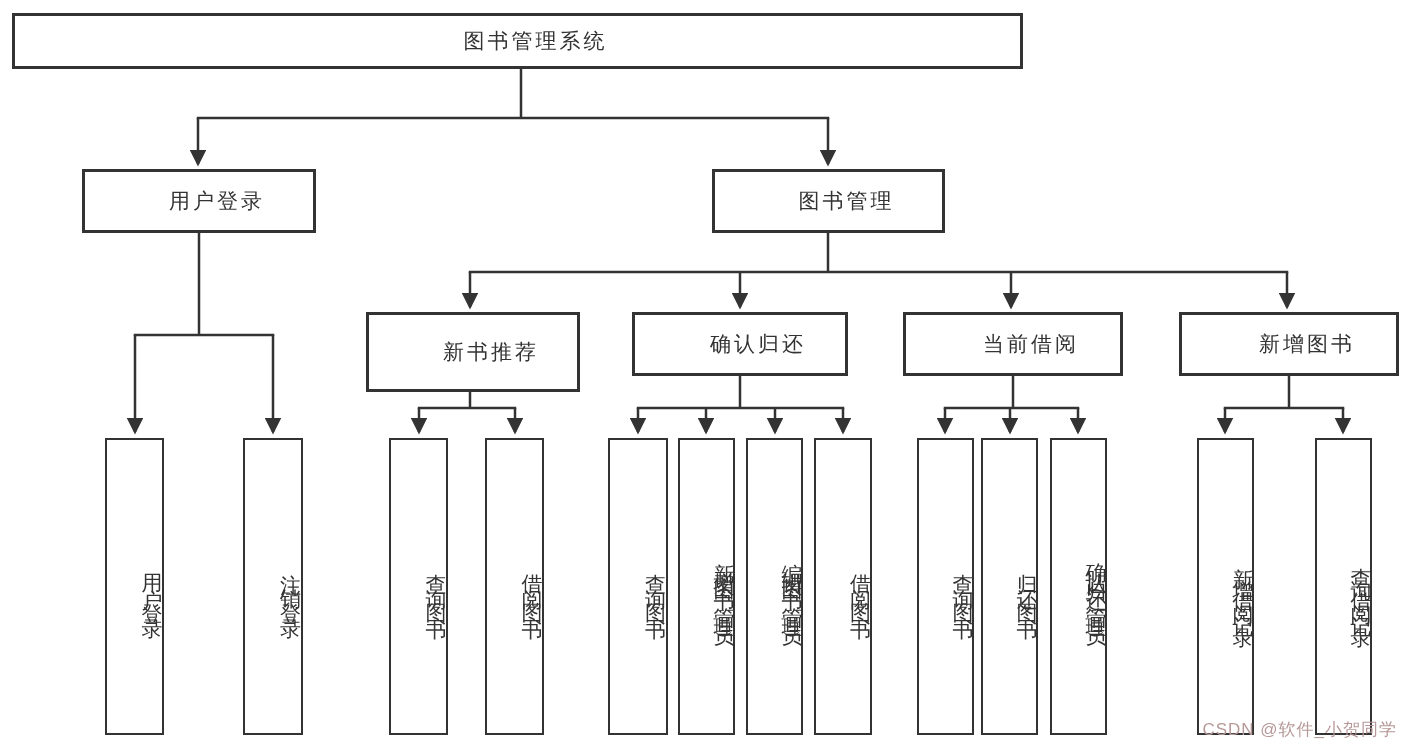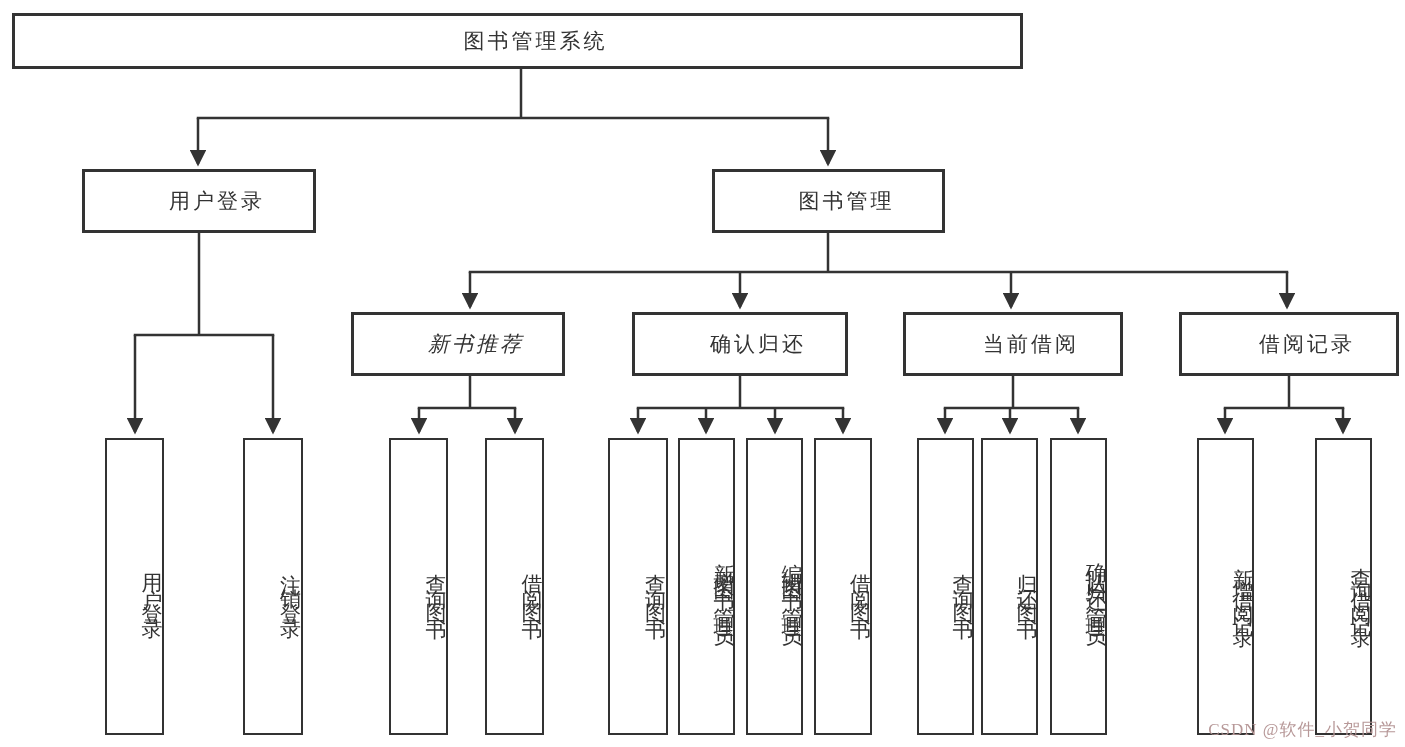--- a/index.html
+++ b/index.html
@@ -38,21 +38,20 @@
   }
   .leaf .vtext.long{letter-spacing:9px;}
   .leaf .vtext.mid{letter-spacing:12px;}
   #watermark{
     position:absolute;
     right:8px;bottom:6px;
     z-index:3;
     font-size:17px;
     letter-spacing:1px;
     color:#b79898;
-    font-family:Liberation Serif, serif;
   }
 </style>
 </head>
 <body>
 
 <div id="canvas">
 
   <svg id="connectors" width="1405" height="747" viewBox="0 0 1405 747">
     <defs>
       <marker id="arrow" viewBox="0 0 10 10" refX="8.5" refY="5" markerWidth="8" markerHeight="6.6" orient="auto-start-reverse">
@@ -101,24 +100,24 @@
       <path d="M1225,408 L1225,432" marker-end="url(#arrow)"></path>
       <path d="M1343,408 L1343,432" marker-end="url(#arrow)"></path>
     </g>
   </svg>
 
   <div class="node root" style="left:12px;top:13px;width:1011px;height:56px;">图书管理系统</div>
 
   <div class="node" style="left:82px;top:169px;width:234px;height:64px;">用户登录</div>
   <div class="node" style="left:712px;top:169px;width:233px;height:64px;">图书管理</div>
 
-  <div class="node" style="left:351px;top:312px;width:214px;height:64px;font-style:italic;">新书推荐</div>
+  <div class="node" style="left:366px;top:312px;width:214px;height:80px;">新书推荐</div>
   <div class="node" style="left:632px;top:312px;width:216px;height:64px;">确认归还</div>
   <div class="node" style="left:903px;top:312px;width:220px;height:64px;">当前借阅</div>
-  <div class="node" style="left:1179px;top:312px;width:220px;height:64px;">借阅记录</div>
+  <div class="node" style="left:1179px;top:312px;width:220px;height:64px;">新增图书</div>
 
   <div class="node leaf" style="left:105px;top:438px;width:59px;height:297px;">
     <span class="vtext">用户登录</span>
   </div>
   <div class="node leaf" style="left:243px;top:438px;width:60px;height:297px;">
     <span class="vtext">注销登录</span>
   </div>
 
   <div class="node leaf" style="left:389px;top:438px;width:59px;height:297px;">
     <span class="vtext">查询图书</span>

